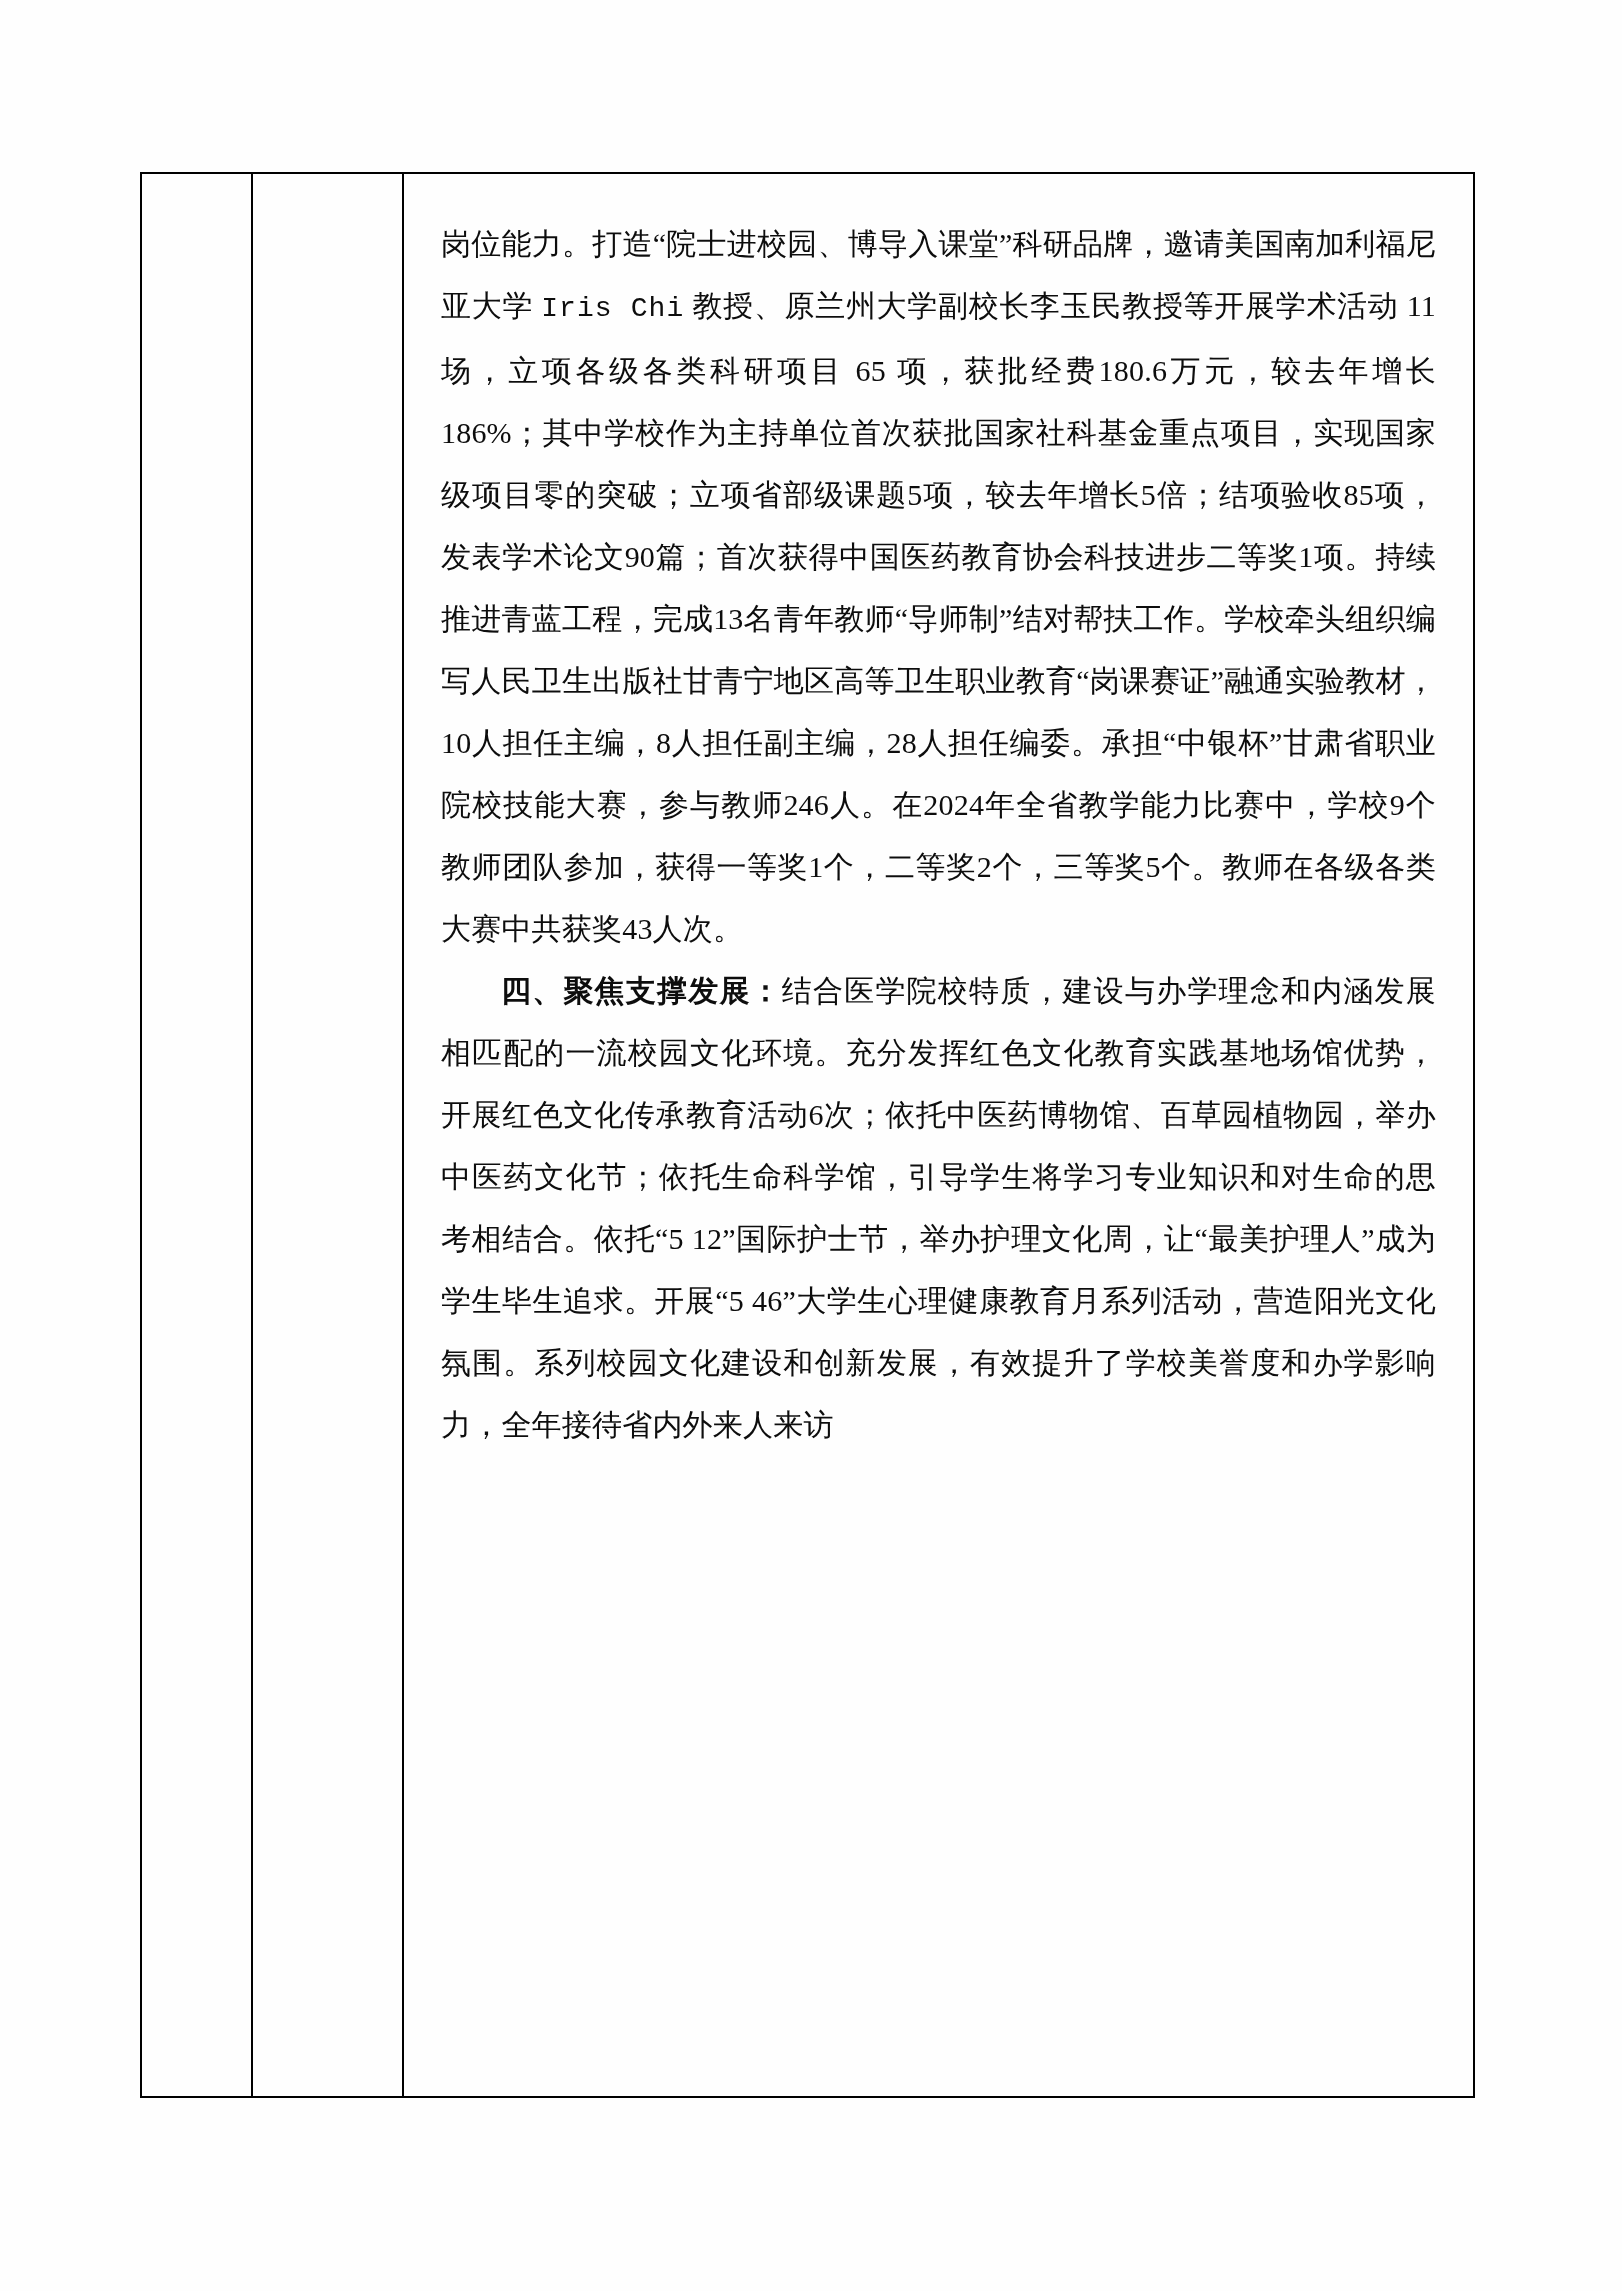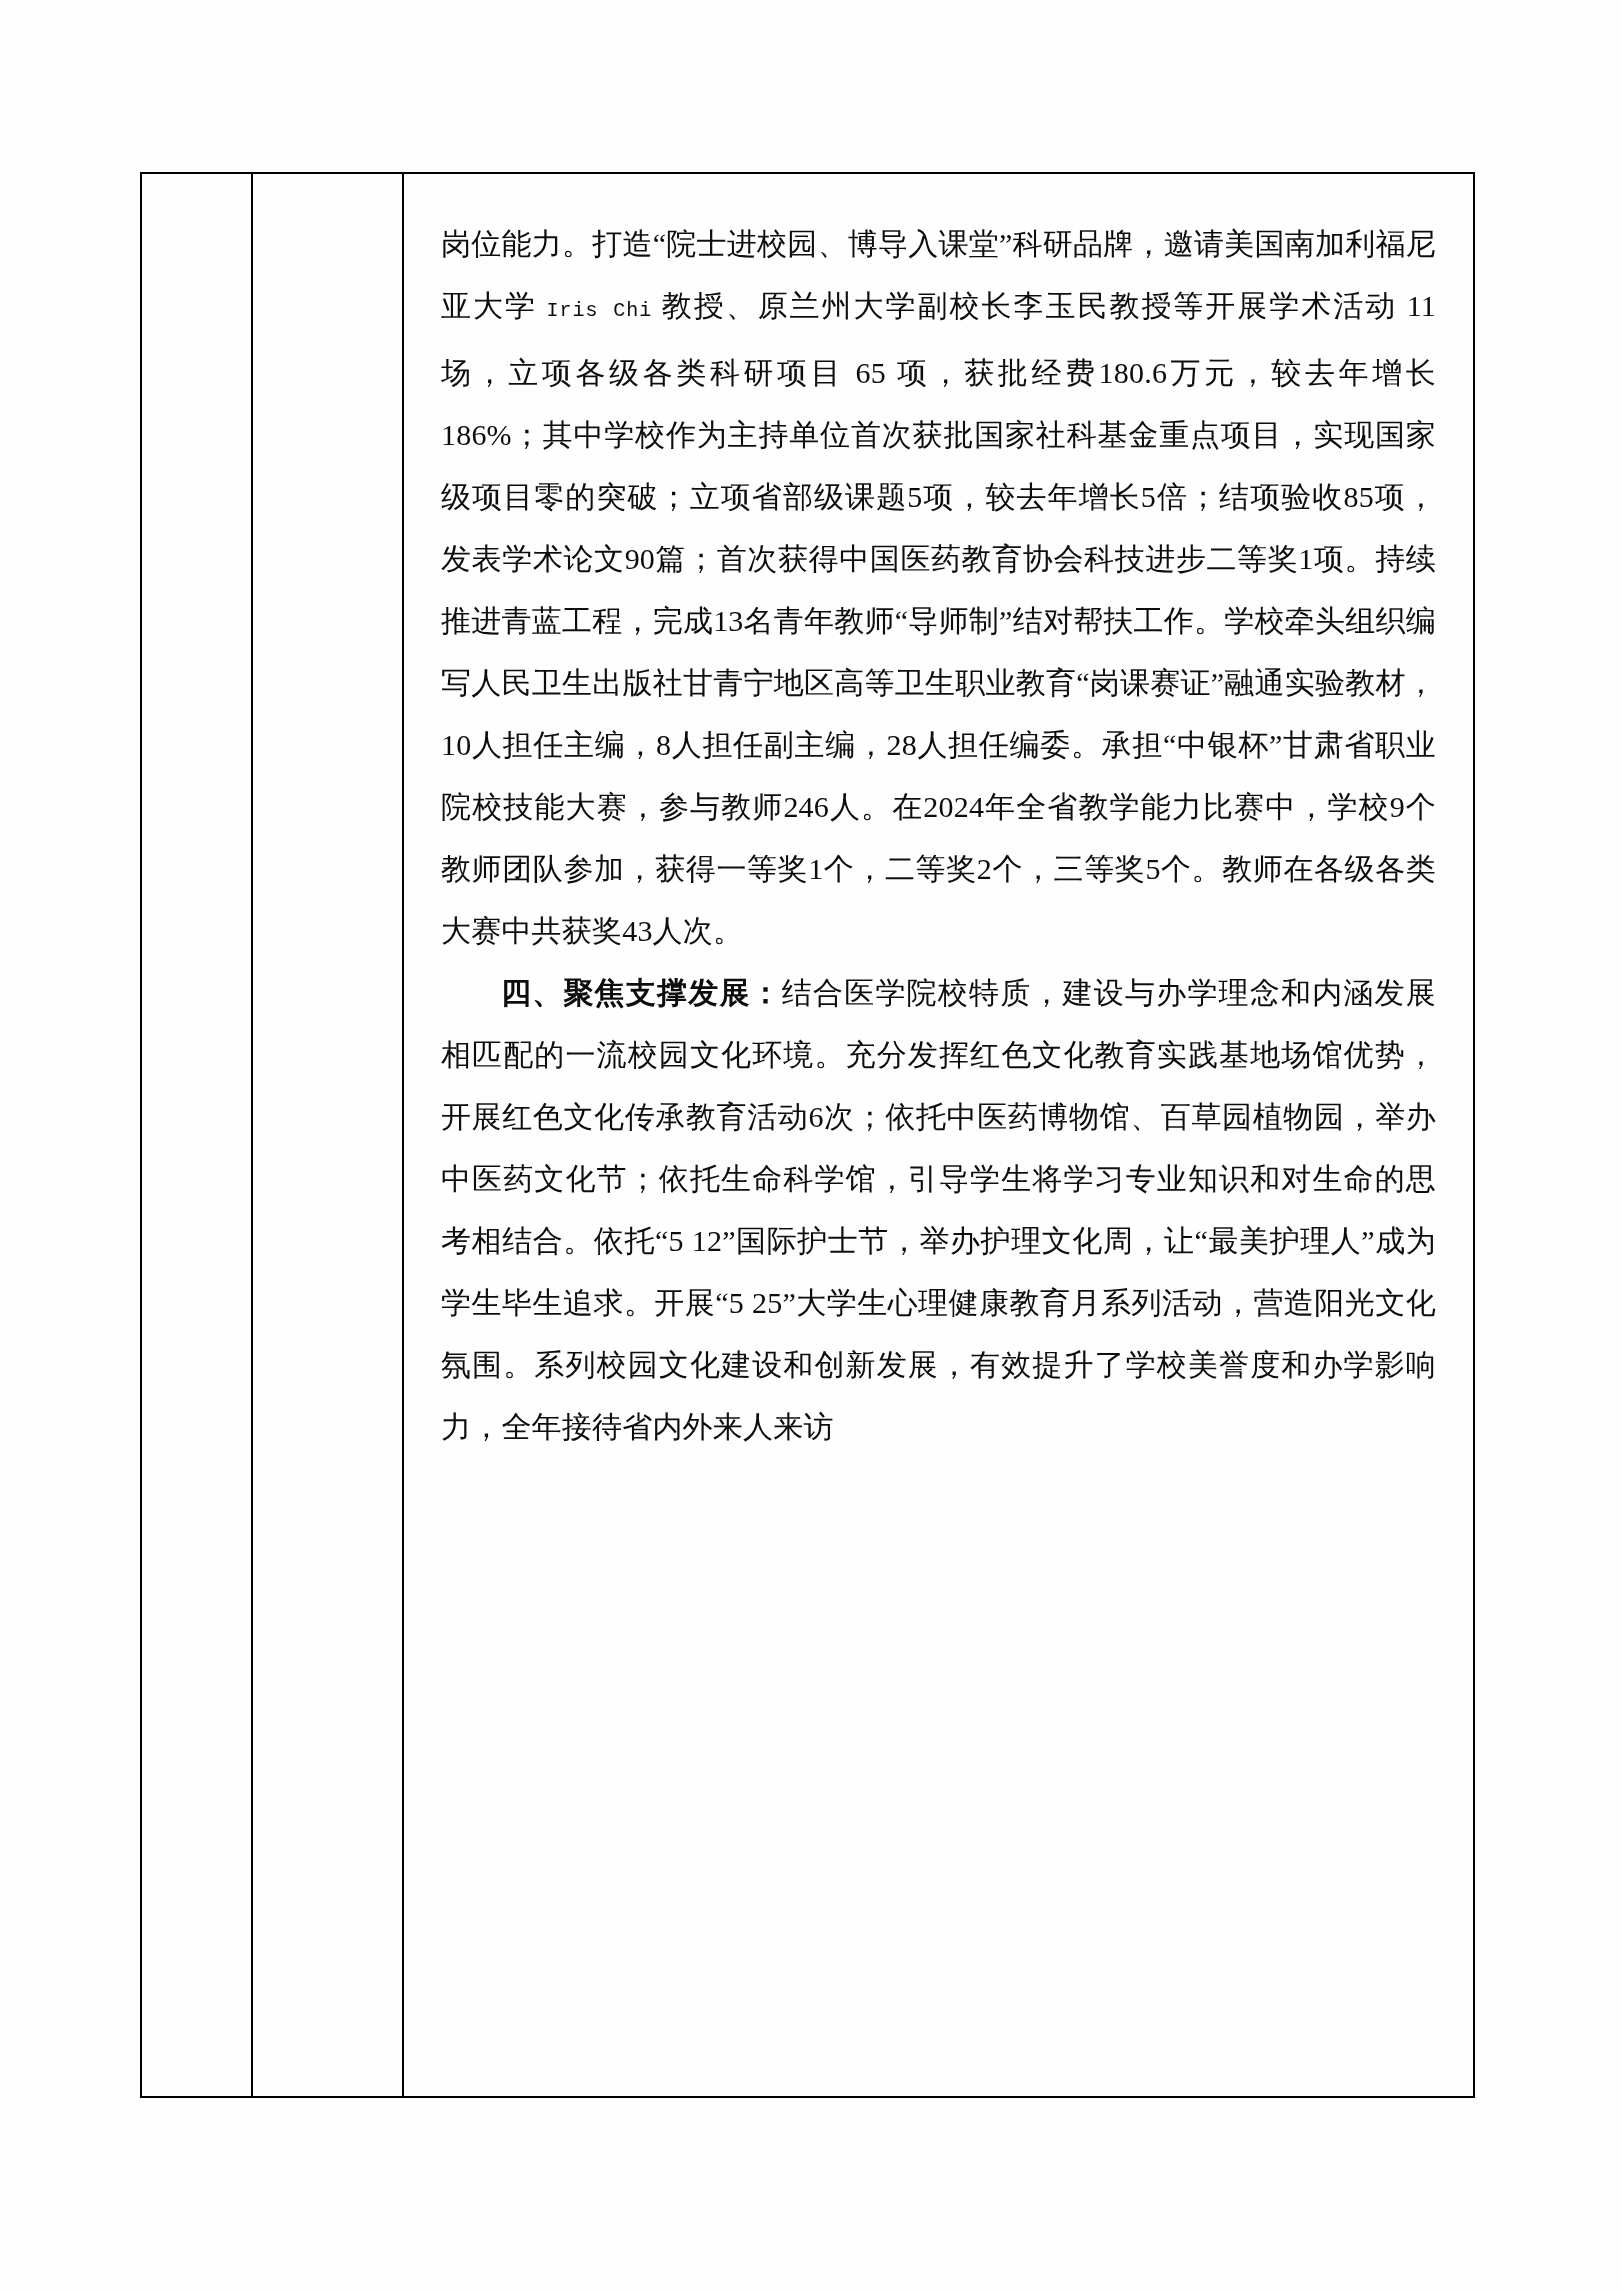--- a/index.html
+++ b/index.html
@@ -63,21 +63,21 @@
   .para-indent {
     margin: 0;
     text-indent: 60px;
   }
   .bold-head {
     font-weight: bold;
     margin-top: 37px;
   }
   .latin {
     font-family: "Liberation Mono", "DejaVu Sans Mono", monospace;
-    font-size: 20px;
+    font-size: 28px;
     letter-spacing: 1px;
   }
 </style>
 </head>
 <body>
 
 <div class="page">
 
   <div class="doc-table">
 
@@ -88,21 +88,21 @@
     <div class="col-subject">
       <span></span>
     </div>
 
     <div class="col-content">
 
       <div class="body-text">
 
         <p class="para"><span>岗位能力。打造“院士进校园、博导入课堂”科研品牌，邀请美国南加利福尼亚大学 </span><span class="latin">Iris Chi</span><span> 教授、原兰州大学副校长李玉民教授等开展学术活动 11 场，立项各级各类科研项目 65 项，获批经费180.6万元，较去年增长186%；其中学校作为主持单位首次获批国家社科基金重点项目，实现国家级项目零的突破；立项省部级课题5项，较去年增长5倍；结项验收85项，发表学术论文90篇；首次获得中国医药教育协会科技进步二等奖1项。持续推进青蓝工程，完成13名青年教师“导师制”结对帮扶工作。学校牵头组织编写人民卫生出版社甘青宁地区高等卫生职业教育“岗课赛证”融通实验教材，10人担任主编，8人担任副主编，28人担任编委。承担“中银杯”甘肃省职业院校技能大赛，参与教师246人。在2024年全省教学能力比赛中，学校9个教师团队参加，获得一等奖1个，二等奖2个，三等奖5个。教师在各级各类大赛中共获奖43人次。</span></p>
 
-        <p class="para-indent"><span class="bold-head">四、聚焦支撑发展：</span><span>结合医学院校特质，建设与办学理念和内涵发展相匹配的一流校园文化环境。充分发挥红色文化教育实践基地场馆优势，开展红色文化传承教育活动6次；依托中医药博物馆、百草园植物园，举办中医药文化节；依托生命科学馆，引导学生将学习专业知识和对生命的思考相结合。依托“5 12”国际护士节，举办护理文化周，让“最美护理人”成为学生毕生追求。开展“5 25”大学生心理健康教育月系列活动，营造阳光文化氛围。系列校园文化建设和创新发展，有效提升了学校美誉度和办学影响力，全年接待省内外来人来访</span></p>
+        <p class="para-indent"><span class="bold-head">四、聚焦支撑发展：</span><span>结合医学院校特质，建设与办学理念和内涵发展相匹配的一流校园文化环境。充分发挥红色文化教育实践基地场馆优势，开展红色文化传承教育活动6次；依托中医药博物馆、百草园植物园，举办中医药文化节；依托生命科学馆，引导学生将学习专业知识和对生命的思考相结合。依托“5 12”国际护士节，举办护理文化周，让“最美护理人”成为学生毕生追求。开展“5 46”大学生心理健康教育月系列活动，营造阳光文化氛围。系列校园文化建设和创新发展，有效提升了学校美誉度和办学影响力，全年接待省内外来人来访</span></p>
 
       </div>
 
     </div>
 
   </div>
 
 </div>
 
 

